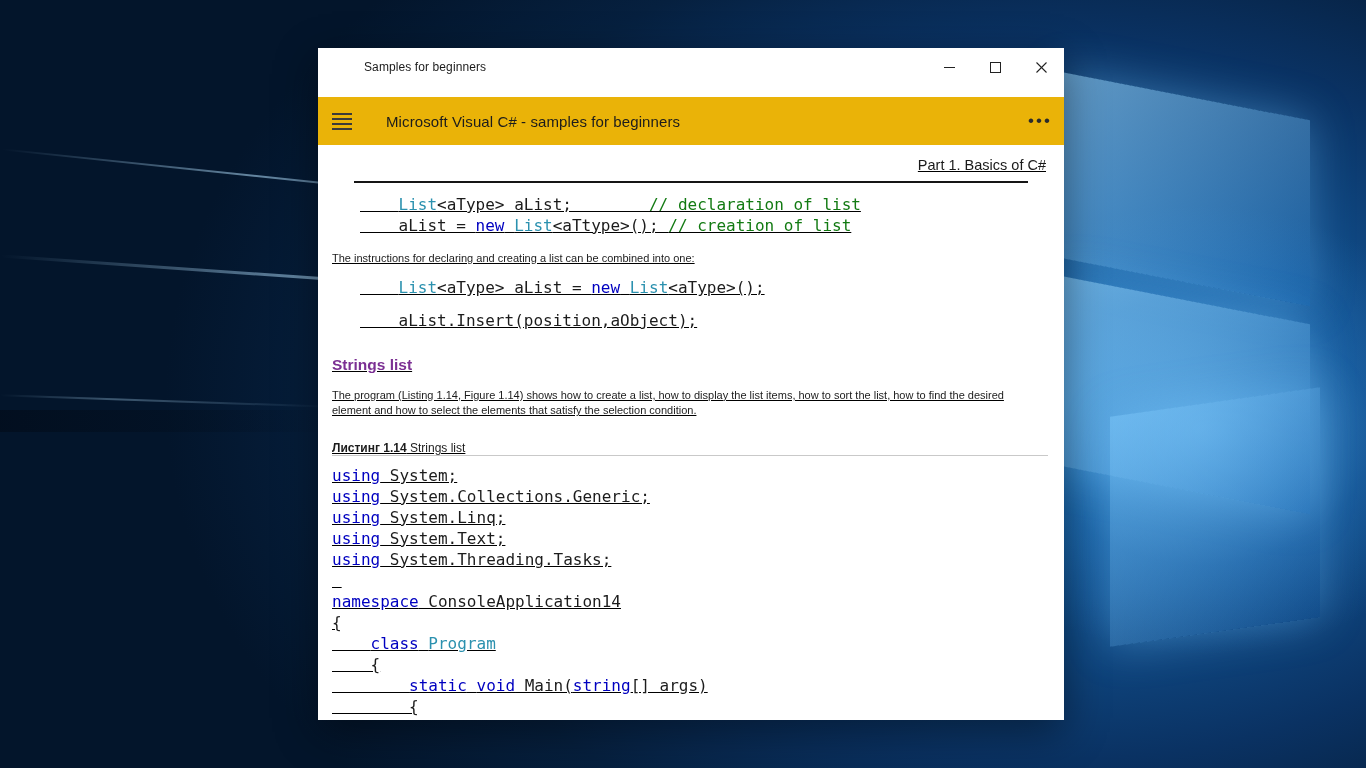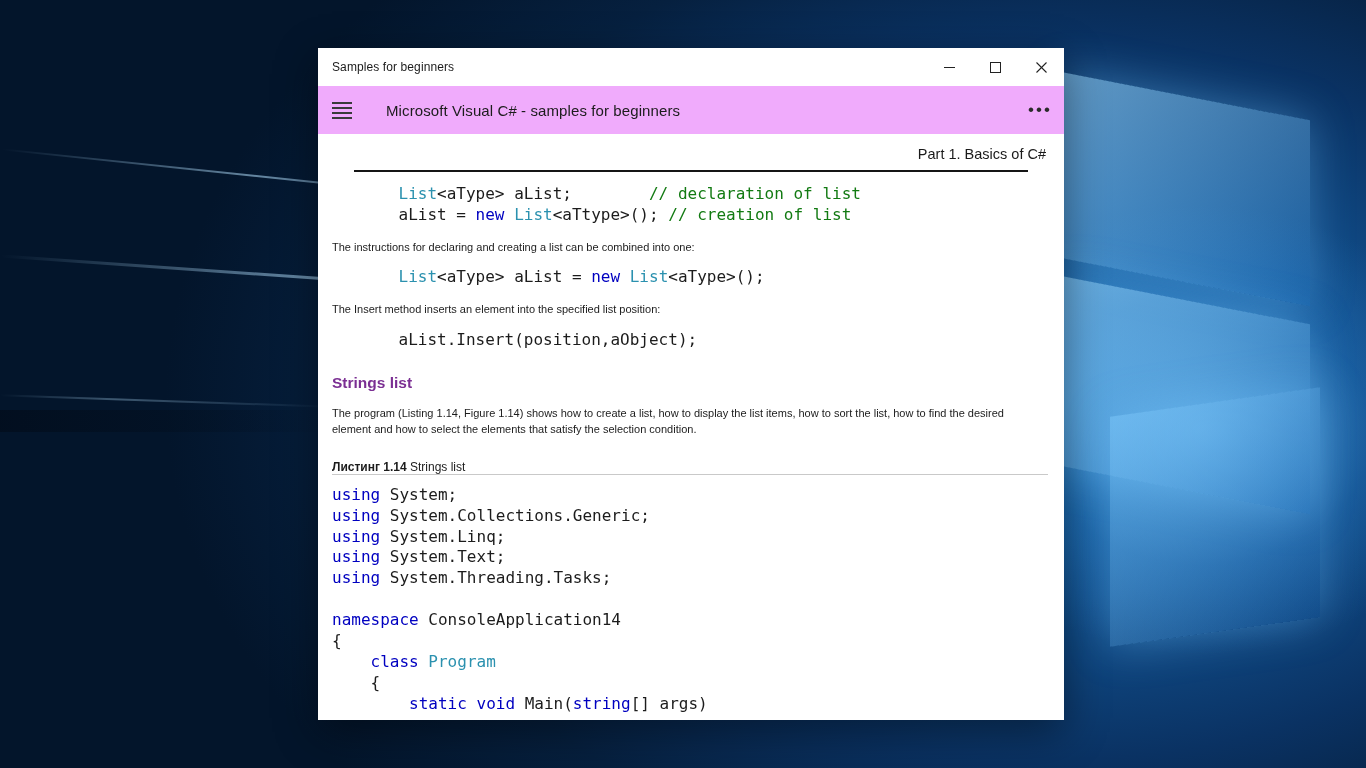--- a/index.html
+++ b/index.html
@@ -65,20 +65,21 @@
 
   
   .titlebar {
     height: 38px;
     background: #ffffff;
     display: flex;
     align-items: center;
     justify-content: space-between;
     flex: none;
     border-bottom: none;
+    padding-left: 32px;
   }
   .titlebar-title {
     font-size: 12px;
     color: #1b1b1b;
     padding-left: 14px;
     letter-spacing: .1px;
   }
   .caption-buttons { display: flex; height: 38px; }
   .caption-btn {
     width: 46px;
@@ -89,24 +90,25 @@
     color: #222;
     font-size: 13px;
     line-height: 1;
     cursor: default;
   }
   .caption-btn svg { display: block; }
 
   
   .commandbar {
     height: 48px;
-    background: #f0abfc;
+    background: #eab308;
     display: flex;
     align-items: center;
     flex: none;
+    margin-top: 11px;
   }
   .hamburger {
     width: 48px;
     height: 48px;
     display: flex;
     align-items: center;
     justify-content: center;
     color: #2b2b2b;
   }
   .hamburger-lines { width: 20px; display: flex; flex-direction: column; gap: 3px; }
@@ -133,20 +135,21 @@
     letter-spacing: 2px;
   }
 
   
   .doc {
     flex: 1;
     background: #ffffff;
     overflow: hidden;
     padding: 0 16px 0 14px;
     position: relative;
+    text-decoration: underline;
   }
   .doc-inner {
     padding-top: 12px;
   }
   .running-head {
     text-align: right;
     font-size: 14.5px;
     color: #1a1a1a;
     padding-right: 2px;
   }
@@ -258,21 +261,20 @@
 
     <div class="doc">
       <div class="doc-inner">
         <div class="running-head">Part 1. Basics of C#</div>
         <div class="head-rule"></div>
 
         <div id="blocks">
             <div class="code-block"><div><span class="pln">    </span><span class="type">List</span><span class="pln">&lt;aType&gt; aList;        </span><span class="cmt">// declaration of list</span></div><div><span class="pln">    aList = </span><span class="kw">new</span><span class="pln"> </span><span class="type">List</span><span class="pln">&lt;aTtype&gt;(); </span><span class="cmt">// creation of list</span></div></div>
             <p class="para">The instructions for declaring and creating a list can be combined into one:</p>
             <div class="code-block"><div><span class="pln">    </span><span class="type">List</span><span class="pln">&lt;aType&gt; aList = </span><span class="kw">new</span><span class="pln"> </span><span class="type">List</span><span class="pln">&lt;aType&gt;();</span></div></div>
-            <p class="para">The Insert method inserts an element into the specified list position:</p>
             <div class="code-block"><div><span class="pln">    aList.Insert(position,aObject);</span></div></div>
           </div>
 
         <h2 class="section">Strings list</h2>
         <p class="para">The program (Listing 1.14, Figure 1.14) shows how to create a list, how to display the list items, how to sort the list, how to find the desired element and how to select the elements that satisfy the selection condition.</p>
 
         <div class="listing-caption">
           <b>Листинг 1.14</b>
           <span>Strings list</span>
         </div>

